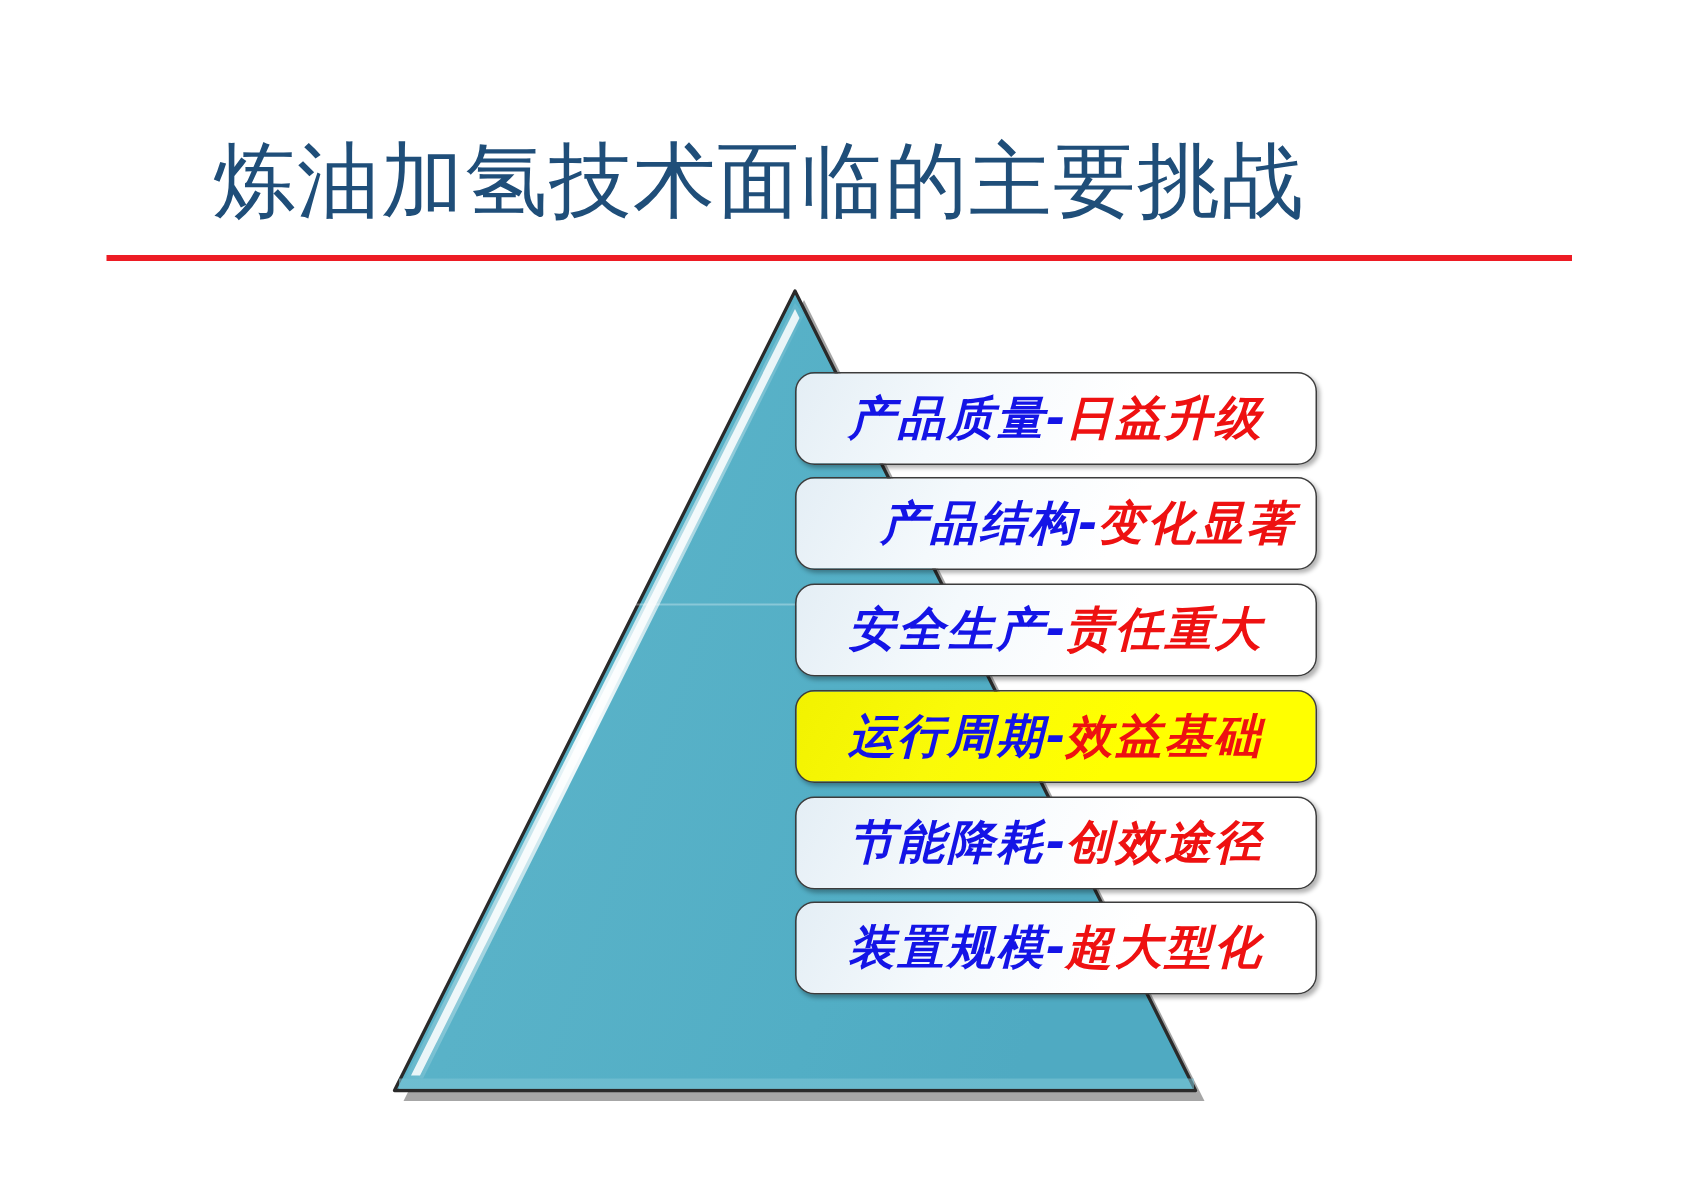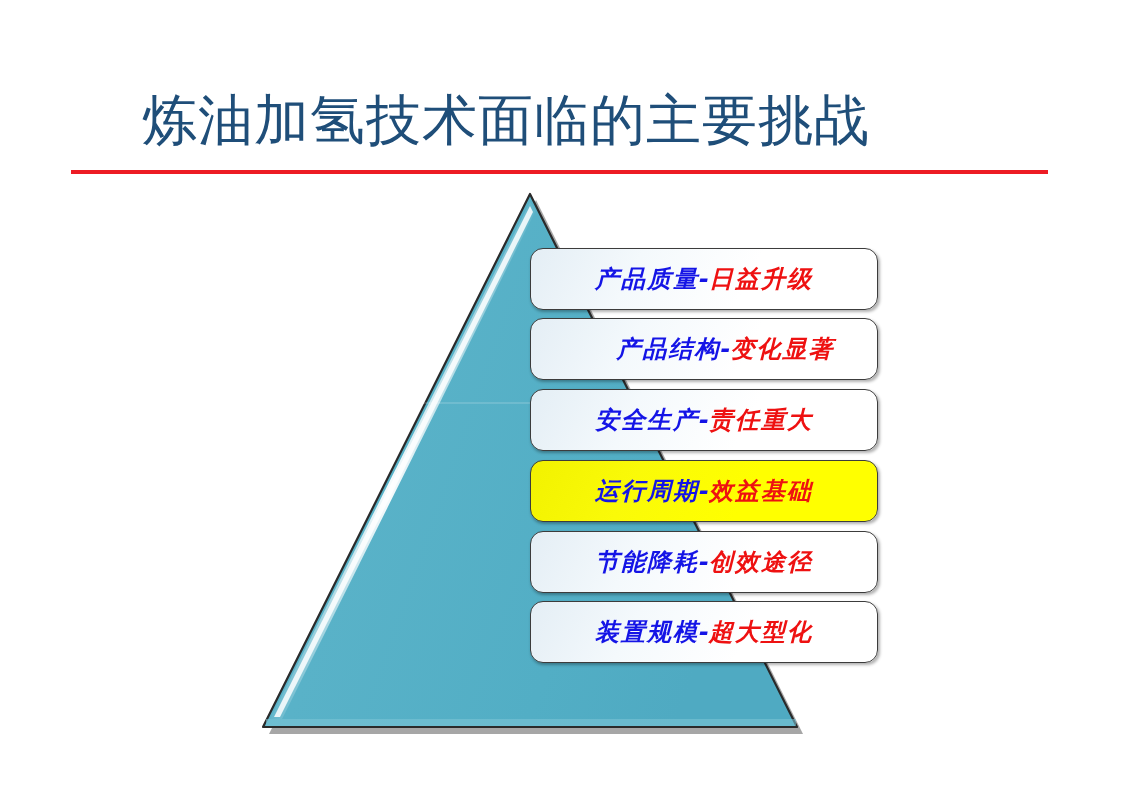--- a/index.html
+++ b/index.html
@@ -100,21 +100,21 @@
     justify-content: center;
     overflow: hidden;
     background: linear-gradient(118deg, #E4EEF5 0%, #F4F9FC 30%, #FFFFFF 62%, #FFFFFF 100%);
   }
   .row-box.highlight {
     background: linear-gradient(118deg, #F2F200 0%, #FAFA08 30%, #FFFF00 62%, #FFFF00 100%);
   }
 
   .row-text {
     white-space: nowrap;
-    font-size: 24px;
+    font-size: 31px;
     font-weight: bold;
     font-style: italic;
     letter-spacing: 2px;
     line-height: 1;
     font-family: "DejaVu Sans", "Liberation Sans", sans-serif;
   }
   .row-text .seg-a { color: #1414E6; }
   .row-text .seg-dash { color: #1414E6; letter-spacing: 0px; }
   .row-text .seg-b { color: #EE1111; }
 

